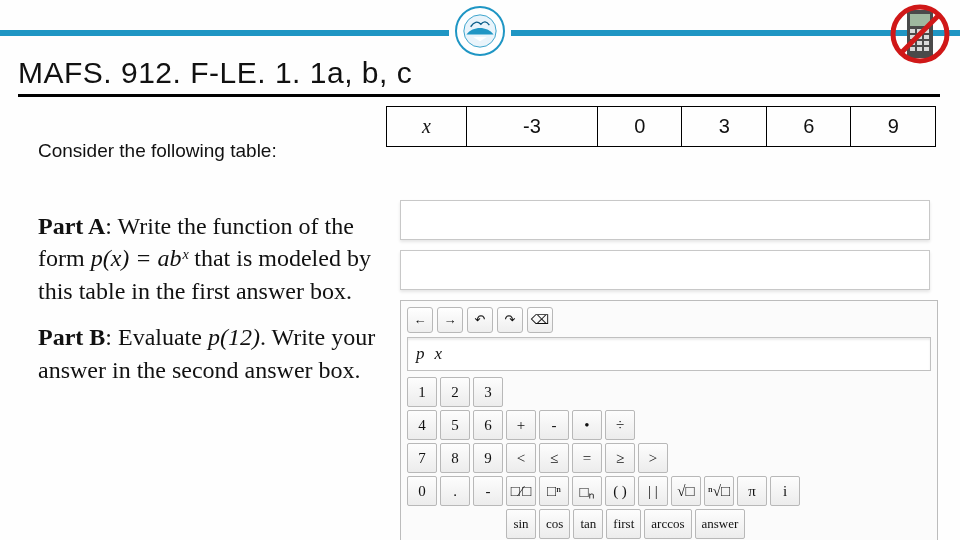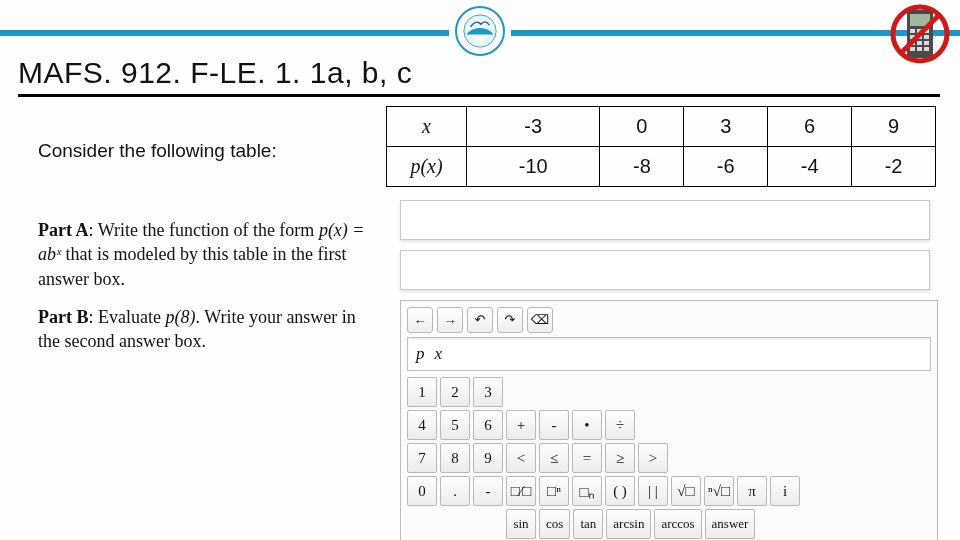--- a/index.html
+++ b/index.html
@@ -53,23 +53,22 @@
     border: 1px solid #000;
     text-align: center;
     font-size: 20px;
     padding: 8px 0;
     font-weight: 400;
   }
   .data-table th { width: 80px; font-style: italic; font-family: 'Cambria Math','Times New Roman',serif; }
 
   .parts {
     position: absolute; left: 38px; top: 210px; width: 340px;
-    font-size: 18px; line-height: 1.35;
+    font-size: 24px; line-height: 1.35;
     font-family: 'Times New Roman', serif;
-    margin-top: 8px;
   }
   .parts p { margin-bottom: 14px; }
   .parts b { font-weight: bold; }
   .mathvar { font-style: italic; font-family: 'Cambria Math','Times New Roman',serif; }
 
   .answer-box {
     position: absolute; left: 400px; width: 530px; height: 40px;
     border: 1px solid #c8c8c8; background: #fff;
     box-shadow: 0 2px 3px rgba(0,0,0,0.1);
   }
@@ -155,38 +154,30 @@
 <table class="data-table">
   <tbody>
       <tr>
     <th>x</th>
     <td>-3</td>
     <td>0</td>
     <td>3</td>
     <td>6</td>
     <td>9</td>
   </tr>
-  <tr>
-    <th>p(x)</th>
-    <td>-10</td>
-    <td>-8</td>
-    <td>-6</td>
-    <td>-4</td>
-    <td>-2</td>
-  </tr>
 </tbody>
   </table>
 
 <div class="parts">
   <p>
     <b>Part A</b><span>: Write the function of the form </span><span class="mathvar">p(x) = abˣ</span>
     <span>that is modeled by this table in the first answer box.</span>
   </p>
   <p>
-    <b>Part B</b><span>: Evaluate </span><span class="mathvar">p(8)</span><span>. Write your answer in the second answer box.</span>
+    <b>Part B</b><span>: Evaluate </span><span class="mathvar">p(12)</span><span>. Write your answer in the second answer box.</span>
   </p>
 </div>
 
 <div class="answer-box b1"></div>
 <div class="answer-box b2"></div>
 
 <div class="keypad">
   <div class="toolbar">
     <div class="tbtn">←</div>
     <div class="tbtn">→</div>
@@ -234,18 +225,18 @@
       <div class="key w">| |</div>
       <div class="key w">√□</div>
       <div class="key w">ⁿ√□</div>
       <div class="key w">π</div>
       <div class="key w">i</div>
     </div>
     <div class="row" style="margin-left:99px;">
       <div class="key trig">sin</div>
       <div class="key trig">cos</div>
       <div class="key trig">tan</div>
-      <div class="key trig">arcsin</div>
+      <div class="key trig">first</div>
       <div class="key trig">arccos</div>
       <div class="key trig">answer</div>
     </div>
   </div>
 </div>
 
 </body></html>

